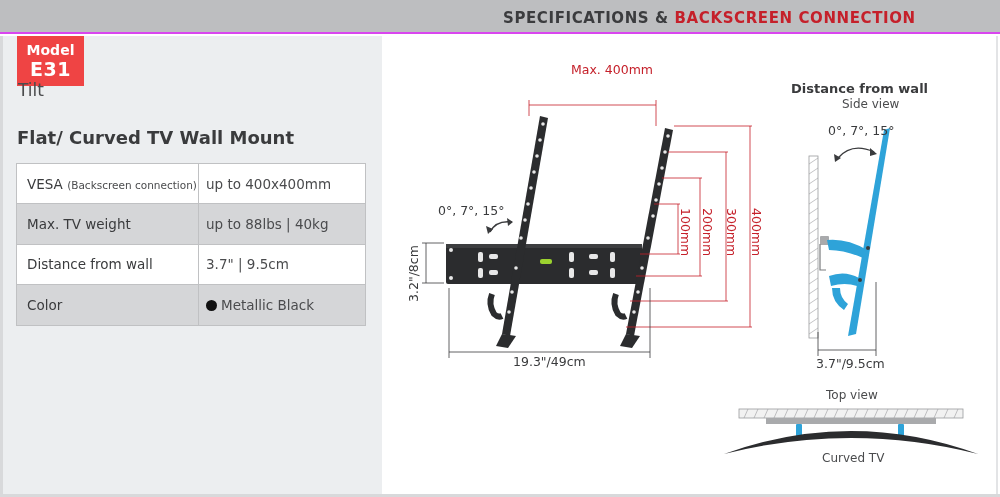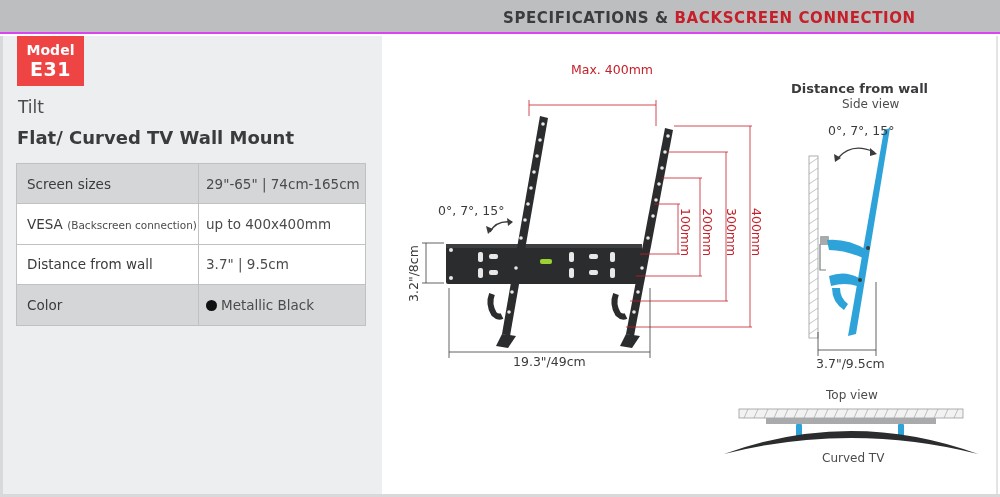--- a/index.html
+++ b/index.html
@@ -12,21 +12,21 @@
   .topbar-title .red { color: #c5202a; }
 
   .left-panel { position: absolute; left: 0; top: 36px; width: 382px; height: 461px; background: #eceef0; border-left: 3px solid #d8d9db; }
   .right-border { position: absolute; left: 996px; top: 36px; width: 2px; height: 461px; background: #e3e4e6; }
   .bottom-border { position: absolute; left: 0; top: 494px; width: 1000px; height: 3px; background: #d8d9db; }
 
   .model-badge { position: absolute; left: 17px; top: 36px; width: 67px; height: 50px; background: #ef4444; color: #fff; text-align: center; font-weight: bold; }
   .model-badge .m1 { display: block; font-size: 14px; margin-top: 6px; line-height: 16px; }
   .model-badge .m2 { display: block; font-size: 19px; line-height: 22px; letter-spacing: 0.5px; }
 
-  .subtitle { position: absolute; left: 18px; top: 97px; font-size: 17px; color: #4a4b4d; font-family: "DejaVu Sans", sans-serif; font-weight: normal; }
+  .subtitle { position: absolute; left: 18px; top: 80px; font-size: 17px; color: #4a4b4d; font-family: "DejaVu Sans", sans-serif; font-weight: normal; }
   .title { position: absolute; left: 17px; top: 127px; font-size: 18px; font-weight: bold; color: #3a3b3d; text-align: right; }
 
   .spec-table { position: absolute; left: 16px; top: 163px; width: 350px; border-collapse: collapse; font-size: 13.5px; }
   .spec-table td { height: 40.4px; border: 1px solid #c0c1c3; padding-left: 10px; vertical-align: middle; color: #3a3b3d; }
   .spec-table tr.shade td { background: #d5d6d8; }
   .spec-table tr.plain td { background: #ffffff; }
   .spec-table td.label { width: 182px; }
   .spec-table td.value { color: #4a4b4d; padding-left: 7px; }
   .spec-table .small { font-size: 10.5px; color: #4a4b4d; }
   .swatch { display: inline-block; width: 11px; height: 11px; border-radius: 50%; background: #111; margin-right: 4px; vertical-align: -1px; }
@@ -57,27 +57,27 @@
 <div class="model-badge">
   <span class="m1">Model</span>
   <span class="m2">E31</span>
 </div>
 
 <div class="subtitle">Tilt</div>
 <div class="title">Flat/ Curved TV Wall Mount</div>
 
 <table class="spec-table">
   <tbody>
-      <tr class="shade">
-    <td class="label">Screen sizes</td>
-    <td class="value">29"-65" | 74cm-165cm</td>
-  </tr>
   <tr class="plain">
     <td class="label"><span>VESA</span> <span class="small">(Backscreen connection)</span></td>
     <td class="value">up to 400x400mm</td>
+  </tr>
+  <tr class="shade">
+    <td class="label">Max. TV weight</td>
+    <td class="value">up to 88lbs | 40kg</td>
   </tr>
   <tr class="plain">
     <td class="label">Distance from wall</td>
     <td class="value">3.7" | 9.5cm</td>
   </tr>
   <tr class="shade">
     <td class="label">Color</td>
     <td class="value"><span class="swatch"></span><span>Metallic Black</span></td>
   </tr>
 </tbody>

